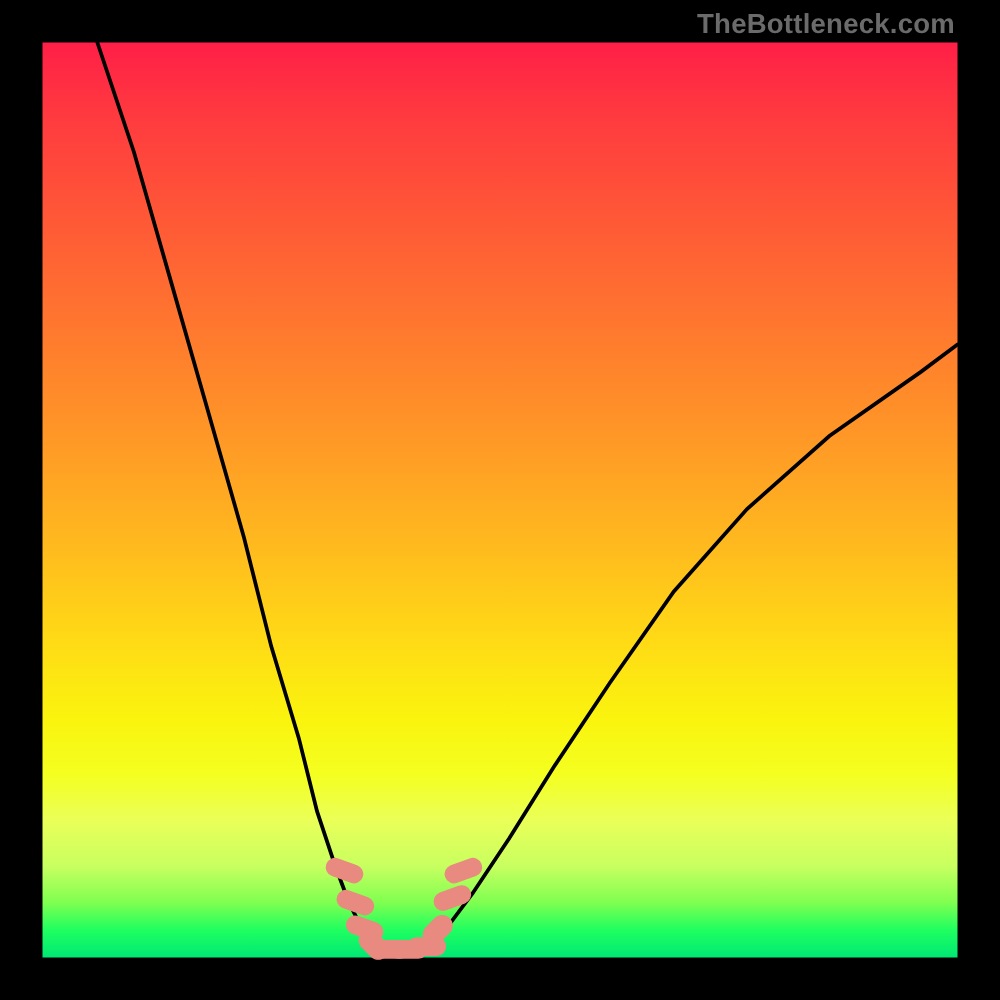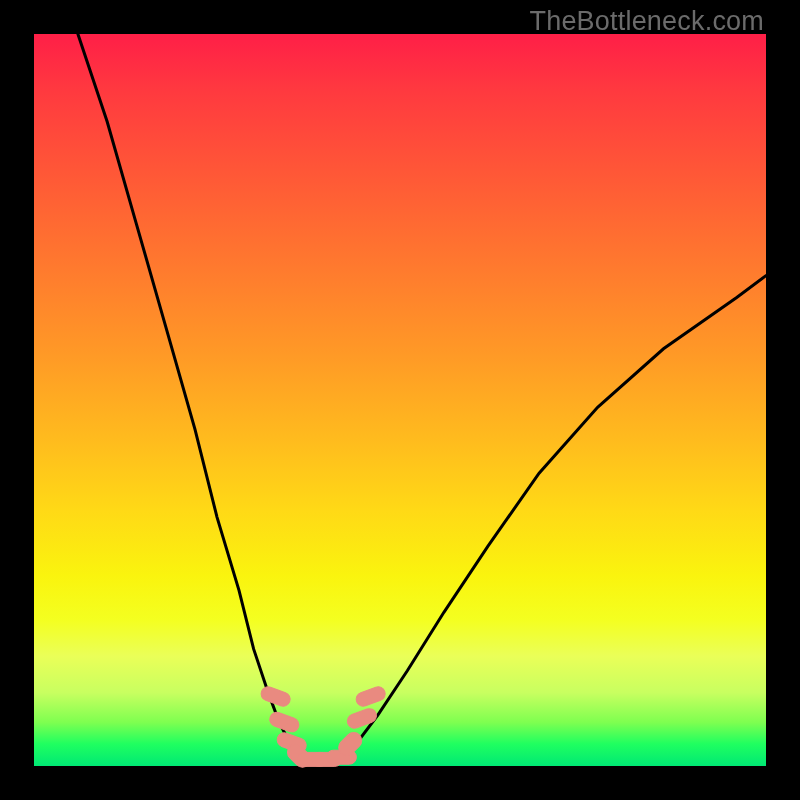--- a/index.html
+++ b/index.html
@@ -42,22 +42,22 @@
       #7fff50 94%,
       #1fff60 97%,
       #00e874 100%
     );
   }
   .watermark {
     position: absolute;
     right: 36px;
     top: 6px;
     color: #6b6b6b;
-    font-size: 27px;
-    font-weight: 400;
+    font-size: 22px;
+    font-weight: 700;
     letter-spacing: 0.2px;
     user-select: none;
   }
   svg.curves {
     position: absolute;
     left: 34px;
     top: 34px;
     width: 732px;
     height: 732px;
     overflow: visible;

